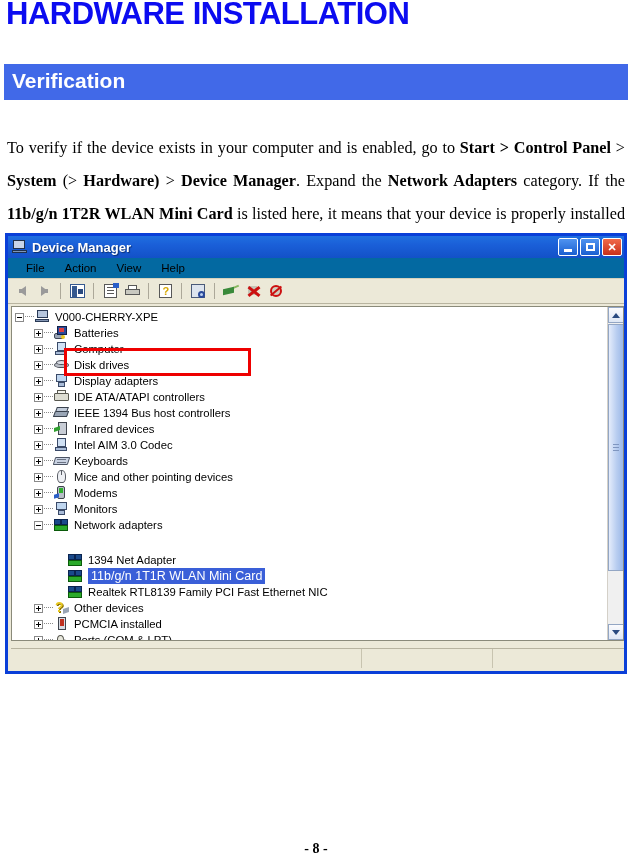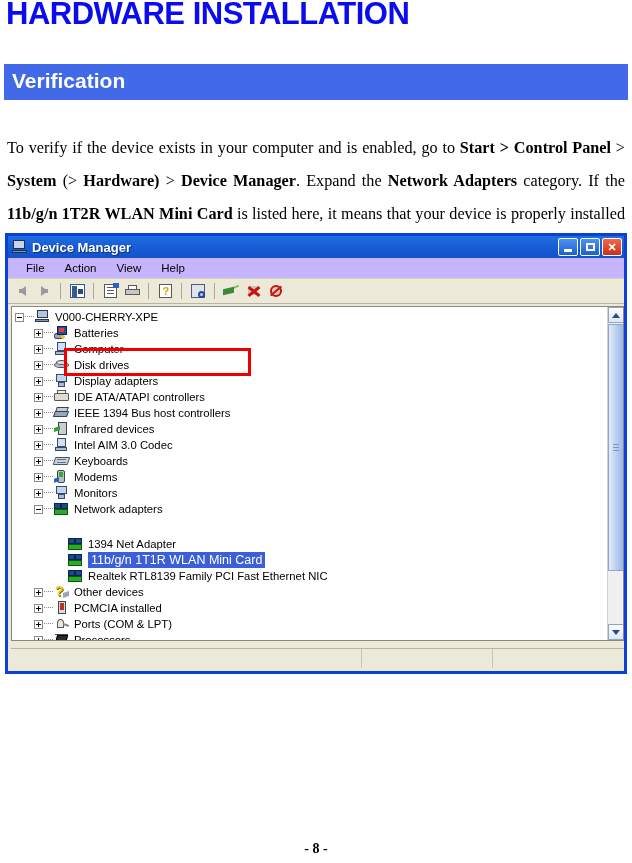--- a/index.html
+++ b/index.html
@@ -112,21 +112,21 @@
     display: flex; align-items: center; justify-content: center;
     font-size: 11px; font-weight: bold; color: #ffffff;
     background: linear-gradient(to bottom, #4f93f0, #1a5fd0);
   }
   .winbtn.close { background: linear-gradient(to bottom, #f06a4a, #c8301a); }
   .winbtn .minglyph { width: 8px; height: 3px; background: #fff; margin-top: 6px; }
   .winbtn .maxglyph { width: 9px; height: 8px; border: 2px solid #fff; box-sizing: border-box; }
 
   #dm-menubar {
     height: 20px;
-    background: #c4b5fd;
+    background: #0369a1;
     display: flex;
     align-items: center;
     padding-left: 8px;
     border-bottom: 1px solid #d6d2bd;
   }
   .menu-item {
     font-size: 11.5px;
     color: #000000;
     padding: 0 10px;
     white-space: nowrap;
@@ -685,20 +685,30 @@
         <div class="tspacer" style="width:22px"></div>
         <div class="tbox plus"></div>
         <div class="tdash"></div>
         <div class="ticon i-kb">
             <div class="b"></div>
             <div class="k"></div>
           </div>
         <div class="tlabel">Keyboards</div>
       </div>
 
+      <div class="tnode">
+        <div class="tspacer" style="width:22px"></div>
+        <div class="tbox plus"></div>
+        <div class="tdash"></div>
+        <div class="ticon i-mouse">
+            <div class="b"></div>
+            <div class="ln"></div>
+          </div>
+        <div class="tlabel">Mice and other pointing devices</div>
+      </div>
 
       <div class="tnode">
         <div class="tspacer" style="width:22px"></div>
         <div class="tbox plus"></div>
         <div class="tdash"></div>
         <div class="ticon i-modem">
             <div class="b"></div>
             <div class="g"></div>
             <div class="d"></div>
           </div>

